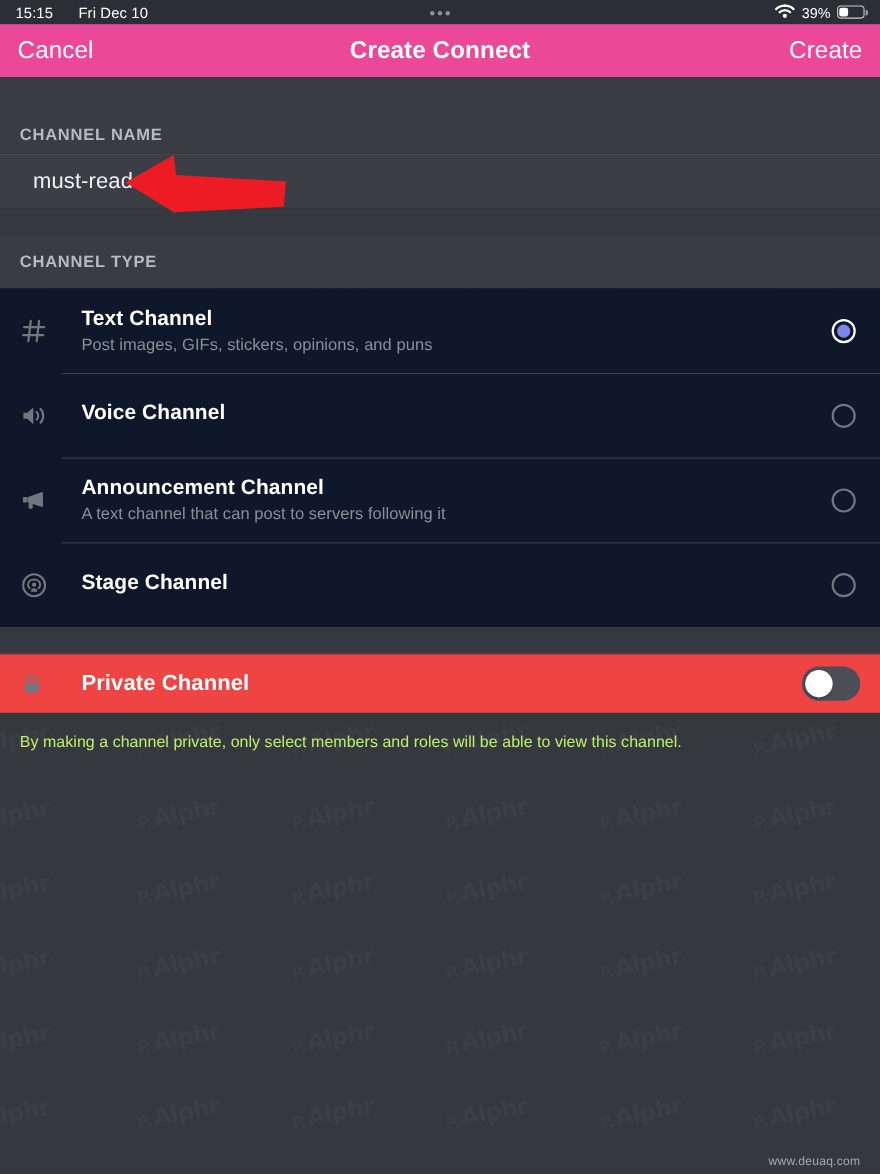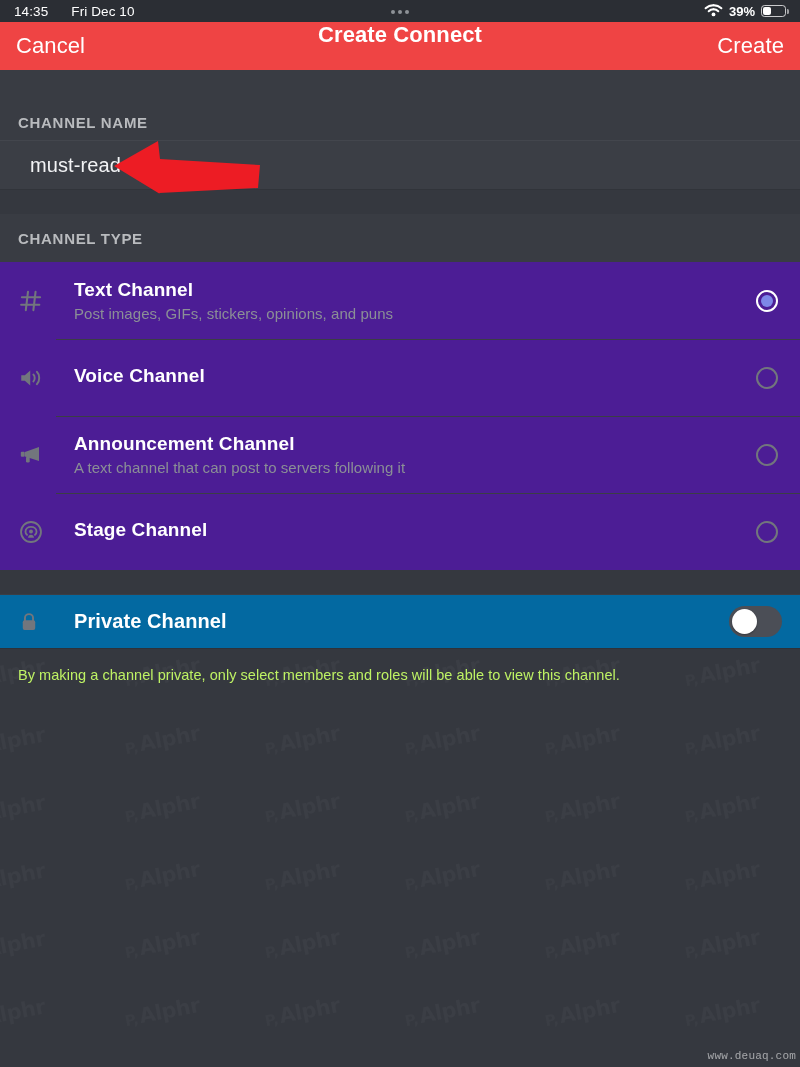--- a/index.html
+++ b/index.html
@@ -75,21 +75,21 @@
     width: 4px; height: 4px; border-radius: 50%;
     background: #8e9297;
     display: block;
   }
   .status-right {
     margin-left: auto;
     display: flex;
     align-items: center;
     gap: 6px;
   }
-  .status-batt-text { font-size: 13px; font-weight: 700; }
+  .status-batt-text { font-size: 13px; font-weight: 400; }
   .batt {
     width: 25px; height: 12px;
     border: 1.4px solid rgba(255,255,255,0.75);
     border-radius: 3.5px;
     position: relative;
     display: flex;
     align-items: center;
     padding: 1.2px;
   }
   .batt::after {
@@ -104,22 +104,23 @@
     height: 100%;
     background: #ffffff;
     border-radius: 2px;
   }
 
   
   .nav-header {
     position: relative;
     z-index: 10;
     height: 48px;
-    background: #ef4444;
-    display: flex;
+    background: #ec4899;
+    display: flex;
+    align-items: center;
     padding: 0 16px;
   }
   .nav-btn {
     font-size: 22px;
     color: #ffffff;
     font-weight: 400;
     cursor: pointer;
     background: none;
     border: 0;
     font-family: inherit;
@@ -176,21 +177,21 @@
     position: relative;
     z-index: 8;
     height: 24px;
     background: #35383f;
   }
 
   
   .type-list {
     position: relative;
     z-index: 8;
-    background: #4c1d95;
+    background: #0f172a;
   }
   .type-row {
     display: flex;
     align-items: center;
     height: 77px;
     padding: 0 18px;
     cursor: pointer;
     position: relative;
   }
   .type-row + .type-row::before {
@@ -241,21 +242,21 @@
     width: 12px; height: 12px;
     margin: -6px 0 0 -6px;
     border-radius: 50%;
     background: #7d87e8;
   }
 
   
   .private-row {
     position: relative;
     z-index: 8;
-    background: #0369a1;
+    background: #ef4444;
     height: 55px;
     display: flex;
     align-items: center;
     padding: 0 18px;
     border-top: 1px solid #3b3e44;
     border-bottom: 1px solid #2f3238;
     cursor: pointer;
   }
   .private-icon {
     width: 38px; min-width: 38px;
@@ -302,24 +303,24 @@
     top: 138px;
     width: 150px;
     height: 60px;
     z-index: 30;
     pointer-events: none;
   }
 
   
   .site-watermark {
     position: absolute;
-    right: 4px;
+    right: 18px;
     bottom: 5px;
     z-index: 30;
-    font-family: Liberation Mono, monospace;
+    font-family: Liberation Sans, sans-serif;
     font-size: 11px;
     color: rgba(255,255,255,0.55);
     letter-spacing: 0.2px;
   }
 </style>
 </head>
 <body>
 
 <div id="watermark">
     <div class="wm" style="left: -16px; top: -20px;">Alphr</div>
@@ -421,21 +422,21 @@
     <div class="wm" style="left: -16px; top: 1068px;">Alphr</div>
     <div class="wm" style="left: 124px; top: 1068px;">Alphr</div>
     <div class="wm" style="left: 264px; top: 1068px;">Alphr</div>
     <div class="wm" style="left: 404px; top: 1068px;">Alphr</div>
     <div class="wm" style="left: 544px; top: 1068px;">Alphr</div>
     <div class="wm" style="left: 684px; top: 1068px;">Alphr</div>
   </div>
 
 <div class="status-bar">
   <div class="status-left">
-    <span class="status-time">14:35</span>
+    <span class="status-time">15:15</span>
     <span class="status-date">Fri Dec 10</span>
   </div>
   <div class="status-center">
     <span class="dots">
       <span></span>
         <span></span>
         <span></span>
     </span>
   </div>
   <div class="status-right">

